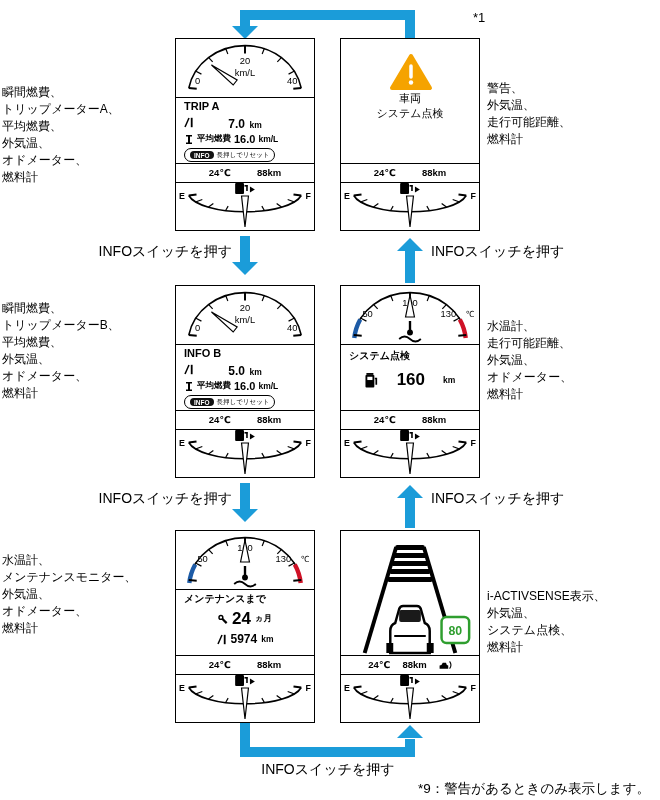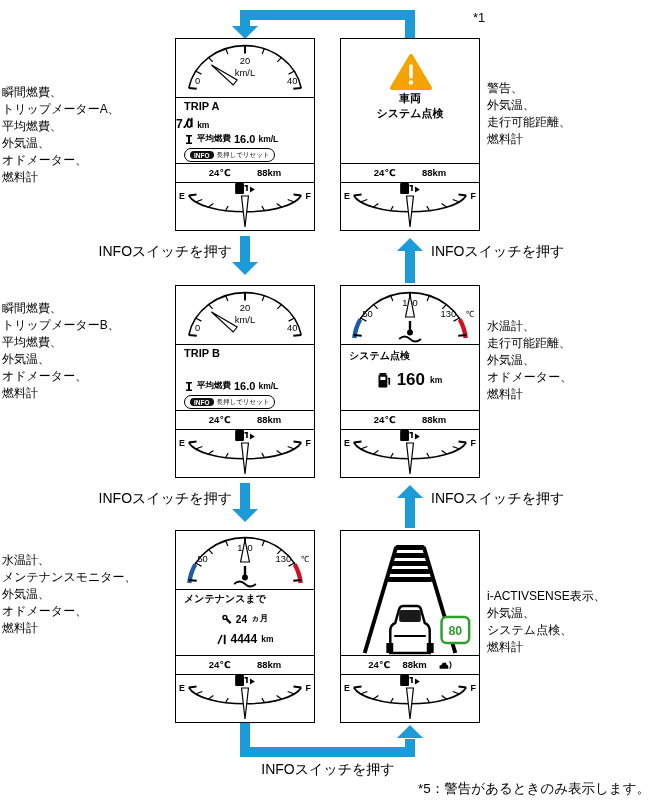--- a/index.html
+++ b/index.html
@@ -28,35 +28,35 @@
   .gtick{stroke:#000}
   .glabel{font-size:9.5px;text-anchor:middle;font-family:"Liberation Sans",sans-serif}
   .needle{fill:#fff;stroke:#000;stroke-width:1.2}
   .ef{font-size:9px;font-weight:bold;font-family:"Liberation Sans",sans-serif}
 
   .trip-title{position:absolute;left:8px;top:61px;font-size:11px;font-weight:bold}
   .sec-title{position:absolute;left:8px;top:63px;font-size:10px;font-weight:bold}
   .row{position:absolute;left:0;width:100%;display:flex;align-items:center}
   .mini-icon{width:10px;height:11px;flex:0 0 auto}
   .abs-icon{position:absolute;left:8px;top:2px}
-  .center-val{width:100%;text-align:left}
+  .center-val{width:100%;text-align:center}
   .v-big{font-size:12px;font-weight:bold}
   .v-mid{font-size:11px;font-weight:bold}
   .v-xl{font-size:17px;font-weight:bold}
   .v-unit{font-size:8.5px;font-weight:bold}
   .avg-label{font-size:8.5px;font-weight:bold}
   .info-pill{position:absolute;left:8px;top:109px;display:inline-flex;align-items:center;gap:3px;
              border:1px solid #000;border-radius:8px;padding:1.5px 5px;font-size:6.5px;white-space:nowrap}
   .info-key{background:#111;color:#fff;border-radius:5px;padding:0.5px 4px;font-weight:bold;font-size:6.5px}
   .info-hint{font-size:6.5px}
   .temp-odo{top:125px;height:17px;justify-content:center;gap:26px}
   .temp-odo.tight{gap:12px}
   .to-val{font-size:9.5px;font-weight:bold}
   .warn-msg{position:absolute;top:52px;left:0;width:100%;text-align:center;font-size:11px;
-            font-weight:bold;line-height:15px;white-space:pre-line}
+            font-weight:normal;line-height:15px;white-space:pre-line}
 </style>
 </head>
 <body>
 
 <div class="canvas">
 
   <div class="abar" style="left:240px;top:10px;width:175px;height:10px"></div>
   <div class="abar" style="left:240px;top:10px;width:10px;height:17px"></div>
   <div class="ahead-down" style="left:232px;top:26px"></div>
   <div class="abar" style="left:405px;top:10px;width:10px;height:28px"></div>
@@ -235,21 +235,28 @@
         <line x1="107.3" y1="18.2" x2="102.8" y2="22.9"></line>
           <line x1="120.2" y1="32" x2="114.2" y2="35.1"></line>
       </g>
       <text x="22" y="45" class="glabel">0</text>
       <text x="70" y="25" class="glabel">20</text>
       <text x="118" y="45" class="glabel">40</text>
       <text x="70" y="37" class="glabel">km/L</text>
       <polygon class="needle" points="36,26 62,41 58,46"></polygon>
     </svg>
     <div class="hr" style="top:58px"></div>
-    <div class="trip-title">TRIP B</div>
+    <div class="trip-title">INFO B</div>
+    <div class="row" style="top:76px;height:16px">
+      <svg class="mini-icon abs-icon" viewBox="0 0 10 11">
+        <path d="M1,10 L5,1" stroke="#000" stroke-width="1.5" fill="none"></path>
+          <rect x="6.8" y="0.8" width="1.8" height="9.4"></rect>
+      </svg>
+      <div class="center-val"><span class="v-big">5.0</span> <span class="v-unit">km</span></div>
+    </div>
     <div class="row" style="top:92px;height:16px;padding-left:8px;gap:3px">
       <svg class="mini-icon" viewBox="0 0 8 11">
         <rect x="1" y="1" width="6" height="1.5"></rect>
           <rect x="3" y="1" width="2" height="9"></rect>
           <rect x="1" y="8.5" width="6" height="1.5"></rect>
       </svg>
       <span class="avg-label">平均燃費</span>
       <span class="v-mid">16.0</span>
       <span class="v-unit">km/L</span>
     </div>
@@ -314,21 +321,21 @@
       <text x="131" y="31" class="glabel" style="font-size:8.5px">℃</text>
       <g>
         <line x1="70" y1="35" x2="70" y2="44" stroke="#000" stroke-width="2.4"></line>
         <circle cx="70" cy="46.5" r="3"></circle>
         <path d="M59,53 q5.5,-5 11,0 q5.5,5 11,0" fill="none" stroke="#000" stroke-width="1.8"></path>
       </g>
       <polygon class="needle" points="70,9 74.5,31 65.5,31"></polygon>
     </svg>
     <div class="hr" style="top:58px"></div>
     <div class="sec-title">システム点検</div>
-    <div class="row" style="top:82px;height:24px;justify-content:center;gap:5px">
+    <div class="row" style="top:82px;height:24px;justify-content:center;gap:18px">
       <svg style="width:14px;height:17px" viewBox="0 0 15 17">
         <rect x="0.5" y="2.5" width="9.5" height="13.5" rx="1"></rect>
         <rect x="2.5" y="4.5" width="5.5" height="3.5" fill="#fff"></rect>
         <path d="M10.5,5.5 h2.5 v7.5 h-1.8 v-5.8 h-0.7 z"></path>
         <rect x="1.5" y="0.5" width="7.5" height="2"></rect>
       </svg>
       <span class="v-xl">160</span>
       <span class="v-unit">km</span>
     </div>
     <div class="hr" style="top:124px"></div>
@@ -400,29 +407,29 @@
       </g>
       <polygon class="needle" points="70,9 74.5,31 65.5,31"></polygon>
     </svg>
     <div class="hr" style="top:58px"></div>
     <div class="sec-title" style="top:61px">メンテナンスまで</div>
     <div class="row" style="top:79px;height:18px;justify-content:center;gap:4px">
       <svg class="mini-icon" viewBox="0 0 11 11">
         <circle cx="3.2" cy="3.2" r="2.1" fill="none" stroke="#000" stroke-width="1.6"></circle>
         <line x1="4.4" y1="4.4" x2="9.5" y2="9.5" stroke="#000" stroke-width="2.4"></line>
       </svg>
-      <span class="v-big" style="font-size:10px">24</span>
+      <span class="v-big" style="font-size:17px">24</span>
       <span class="v-unit">ヵ月</span>
     </div>
     <div class="row" style="top:100px;height:16px;justify-content:center;gap:4px">
       <svg class="mini-icon" viewBox="0 0 10 11">
         <path d="M1,10 L5,1" stroke="#000" stroke-width="1.5" fill="none"></path>
           <rect x="6.8" y="0.8" width="1.8" height="9.4"></rect>
       </svg>
-      <span class="v-big">4444</span>
+      <span class="v-big">5974</span>
       <span class="v-unit">km</span>
     </div>
     <div class="hr" style="top:124px"></div>
     <div class="row temp-odo">
       <span class="to-val">24℃</span>
       <span class="to-val">88km</span>
     </div>
     <div class="hr" style="top:143px"></div>
     <svg class="fuel-gauge" viewBox="0 0 140 50" preserveAspectRatio="none">
       <path class="arc" d="M13,13.5 A58,20 0 0 0 127,13.5"></path>
@@ -510,15 +517,15 @@
       <polygon class="needle" points="66.5,14 73.5,14 70,45"></polygon>
     </svg>
   </div>
 
   <div class="abar" style="left:240px;top:723px;width:10px;height:34px"></div>
   <div class="abar" style="left:240px;top:747px;width:175px;height:10px"></div>
   <div class="abar" style="left:405px;top:739px;width:10px;height:18px"></div>
   <div class="ahead-up" style="left:397px;top:725px"></div>
   <div class="sw-label" style="left:228px;top:761px;width:200px;text-align:center">INFOスイッチを押す</div>
 
-  <div class="footnote" style="left:348px;top:780px;width:302px;text-align:right">*5：警告があるときのみ表示します。</div>
+  <div class="footnote" style="left:348px;top:780px;width:302px;text-align:right">*9：警告があるときのみ表示します。</div>
 
 </div>
 
 </body></html>

